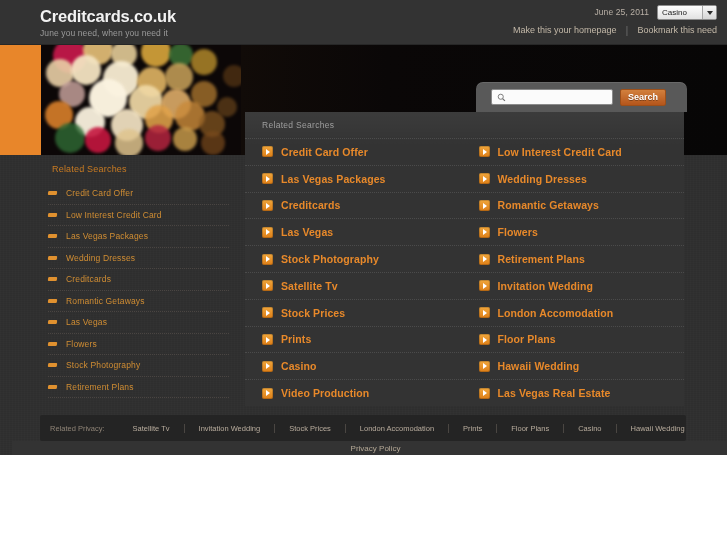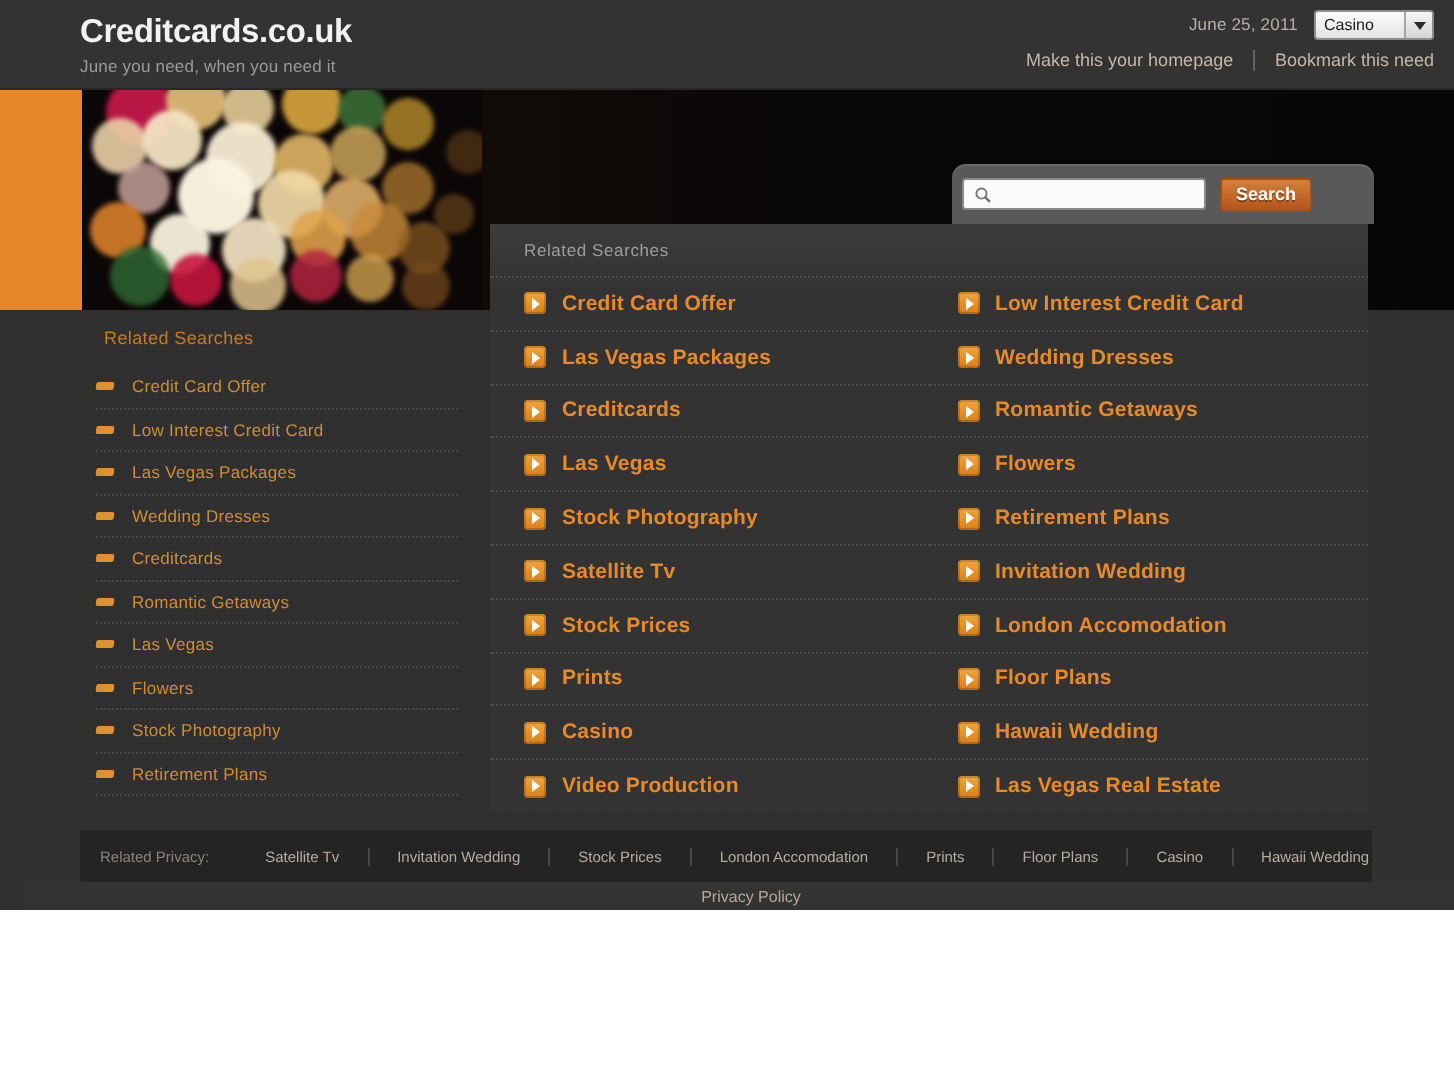--- a/index.html
+++ b/index.html
@@ -182,21 +182,21 @@
     position: absolute;
     left: 476px; top: 82px;
     width: 211px;
     height: 30px;
     background: #595959;
     border-radius: 7px 7px 0 0;
     box-shadow: inset 0 1px 0 rgba(255,255,255,.10);
     z-index: 6;
     display: flex;
     align-items: center;
-    padding: 0 5px;
+    padding: 0 15px;
   }
   .search-input-wrap {
     position: relative;
     width: 122px;
     height: 16px;
     background: #fbfbfb;
     border: 1px solid #8b8b8b;
     border-radius: 2px;
     display: flex;
     align-items: center;

